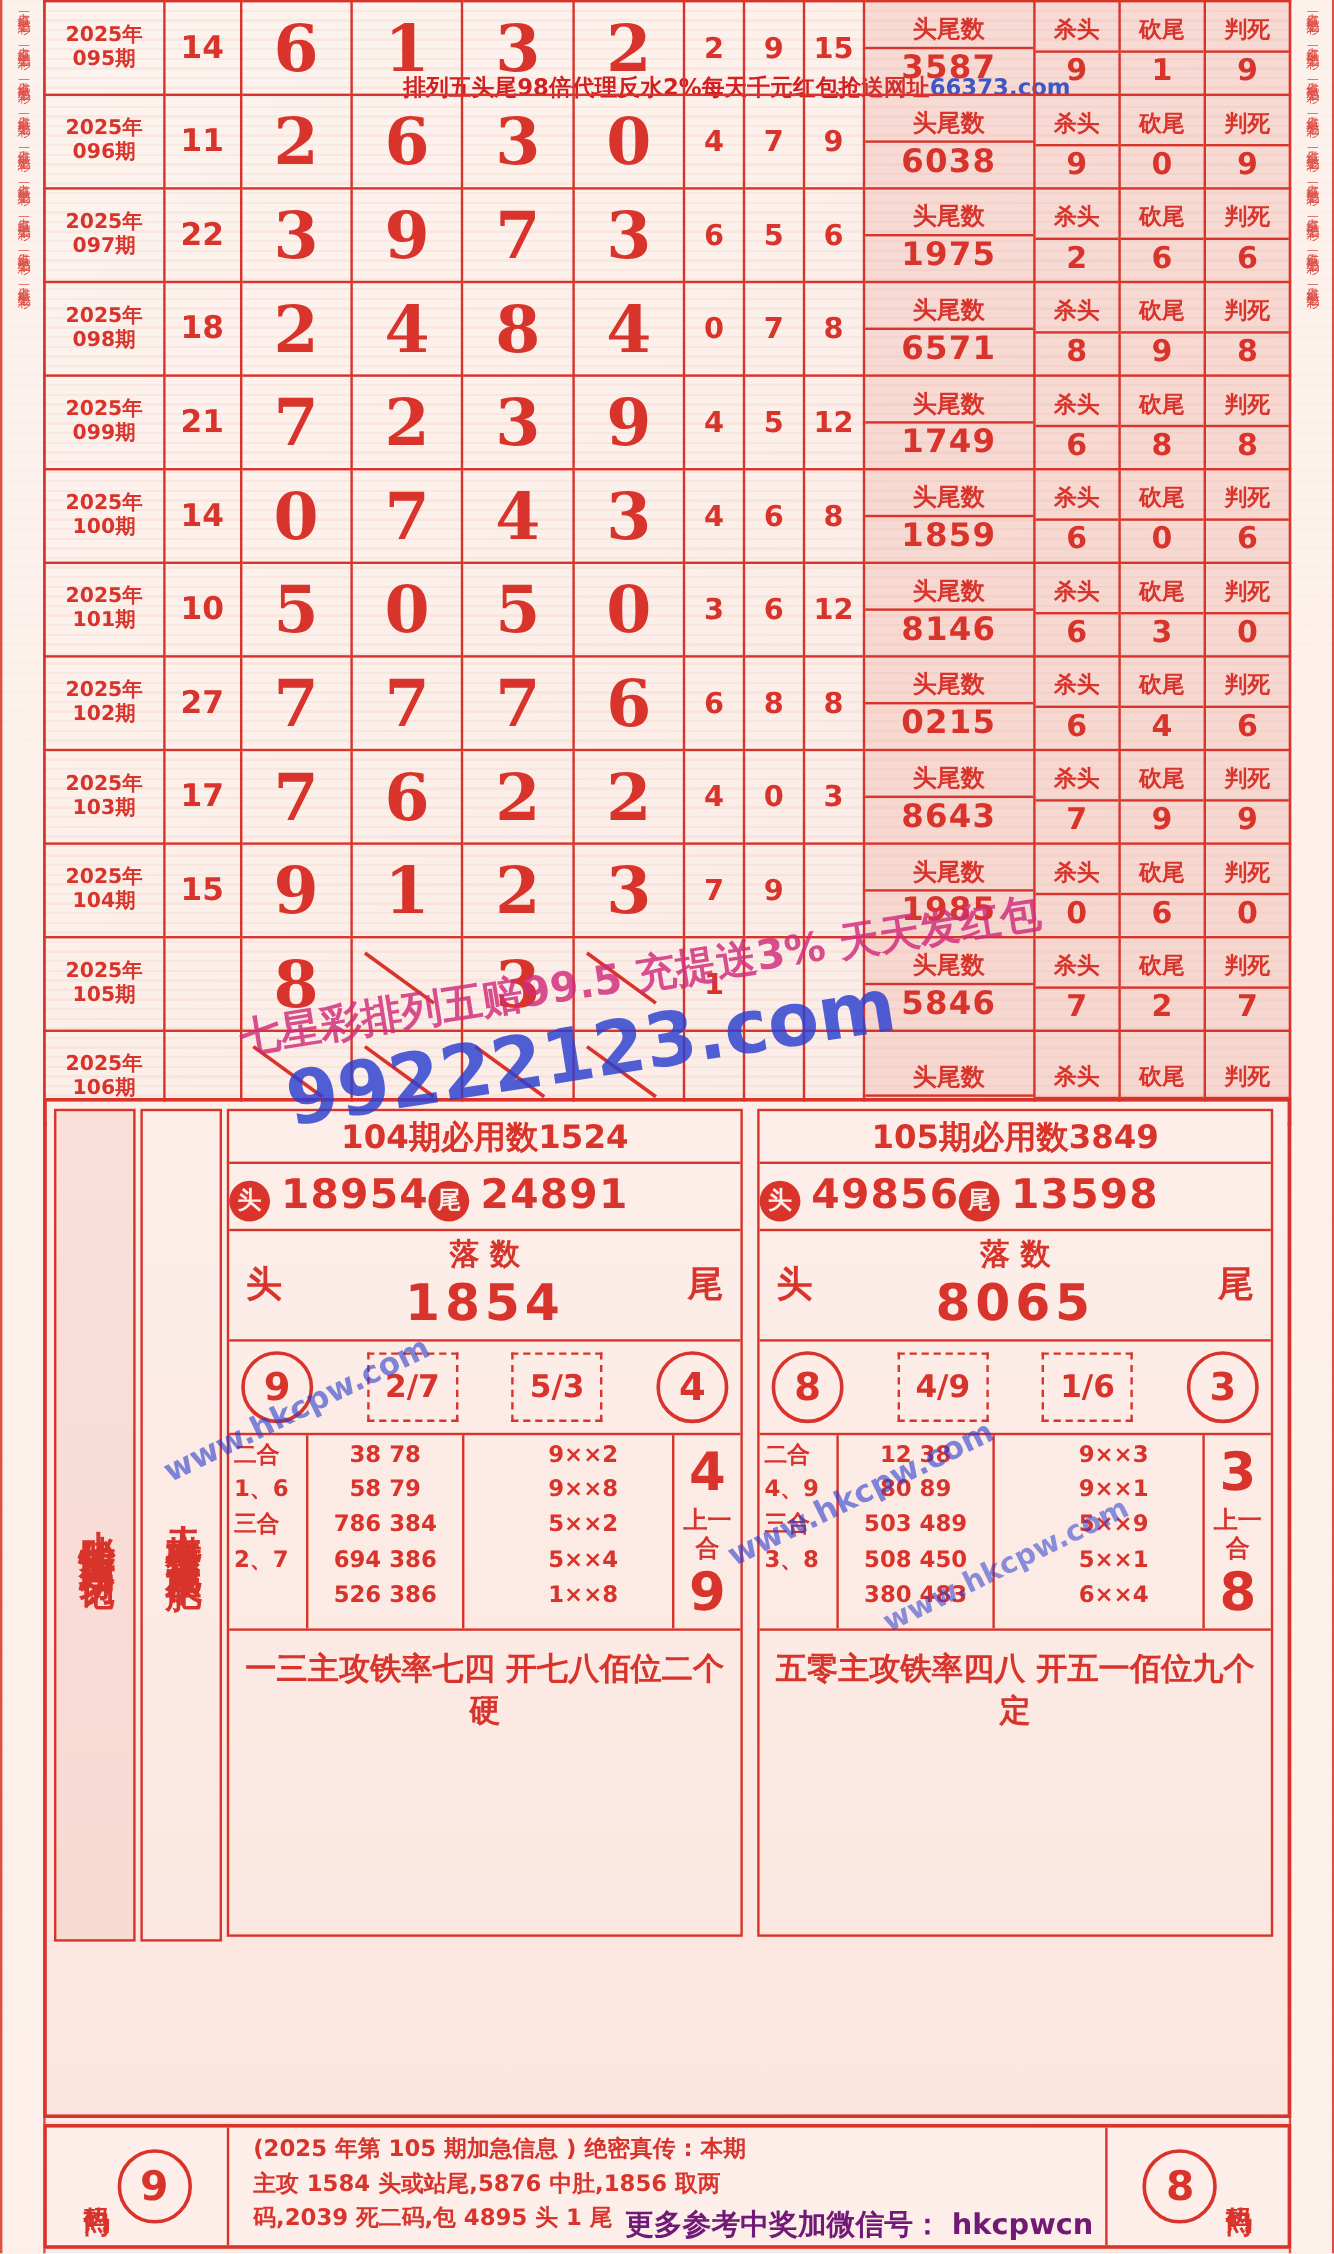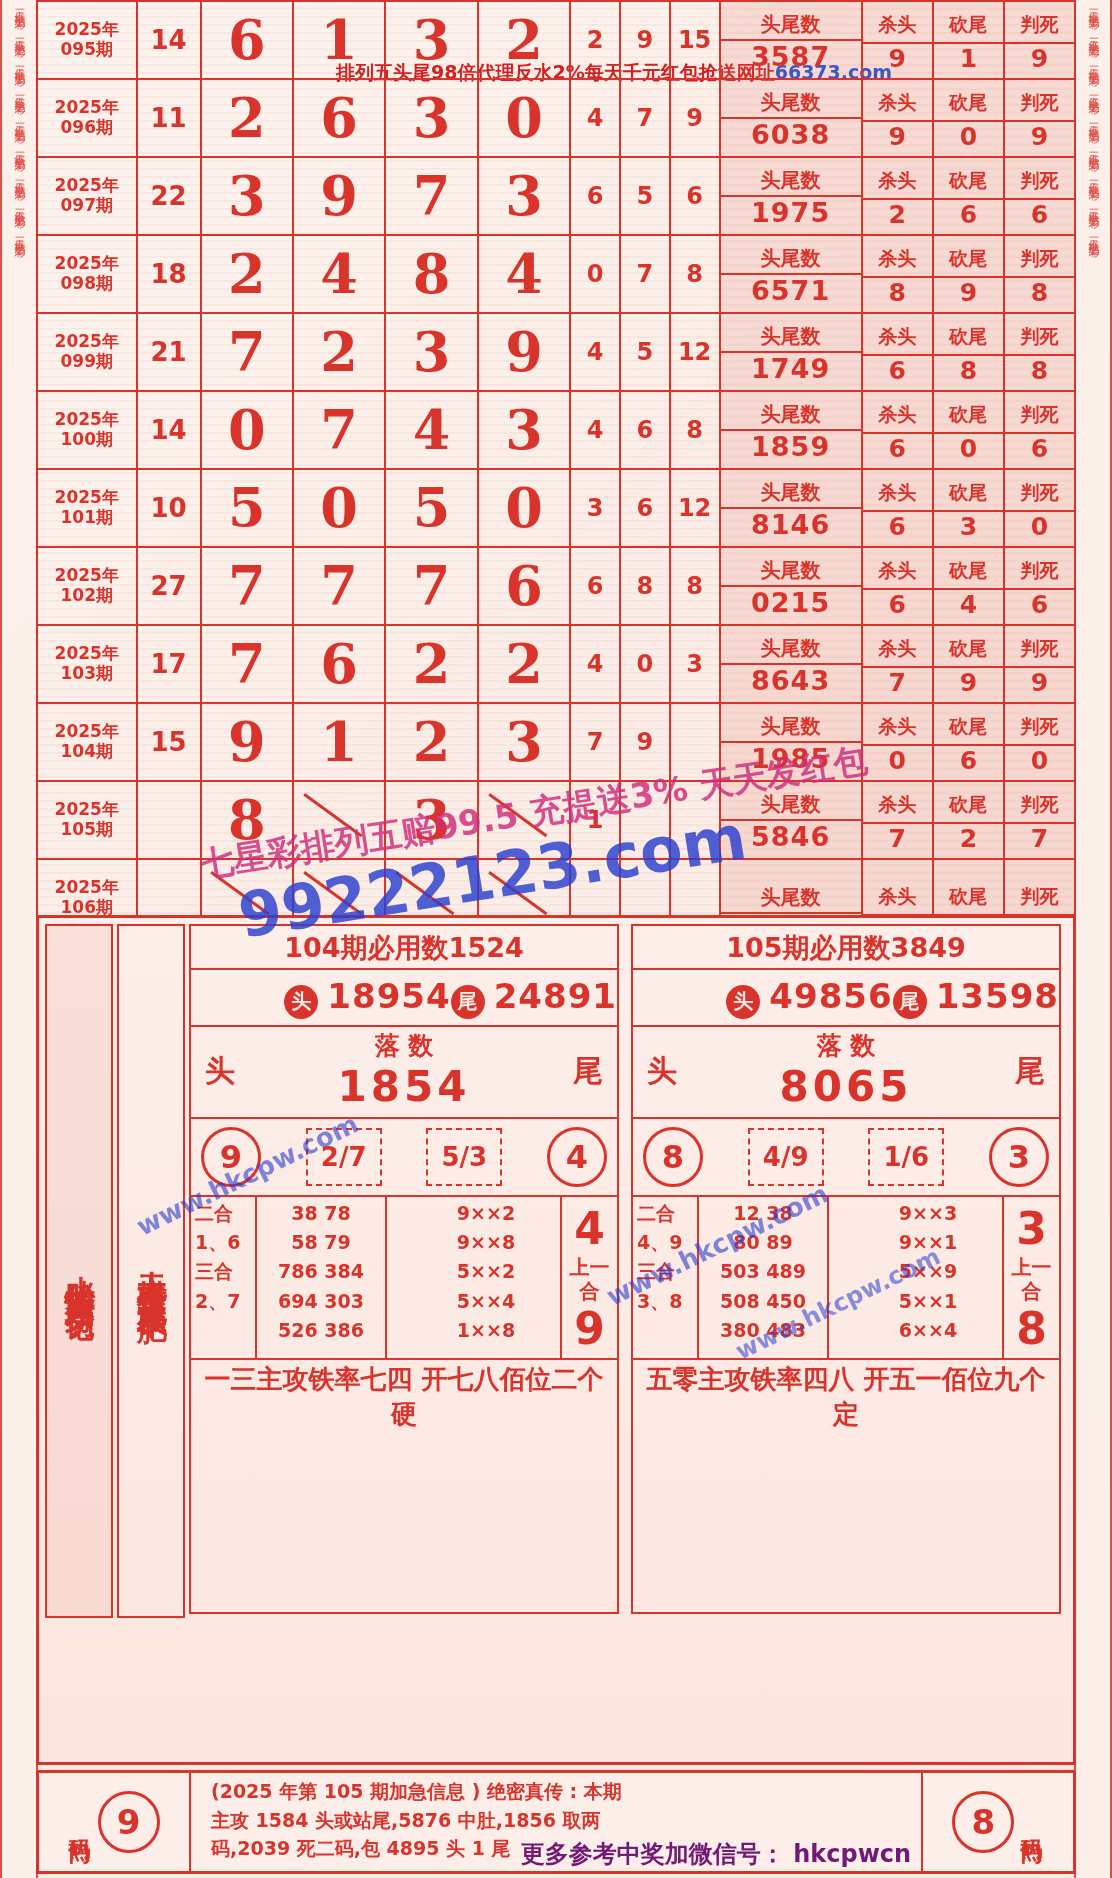--- a/index.html
+++ b/index.html
@@ -110,21 +110,21 @@
     text-align:center;color:#d8342b;
   }
   .panel{position:absolute;top:6px;width:430px;height:690px;border:2px solid #d8342b;box-sizing:border-box;}
   .panel.p1{left:150px;}
   .panel.p2{left:592px;}
   .p-title{
     text-align:center;font-size:27px;font-weight:bold;padding:4px 0 2px;
     border-bottom:2px solid #d8342b;white-space:nowrap;
   }
   .headtail{
-    display:flex;align-items:center;justify-content:flex-end;
+    display:flex;align-items:center;justify-content:flex-start;
     padding:6px 0;border-bottom:2px solid #d8342b;
   }
   .badge{
     display:inline-flex;align-items:center;justify-content:center;
     width:34px;height:34px;border-radius:50%;
     background:#d8342b;color:#fdeee9;font-size:20px;font-weight:bold;
     margin-right:4px;
   }
   .ht-num{font-size:34px;font-weight:bold;letter-spacing:1px;}
   .luo{
@@ -154,21 +154,21 @@
     display:flex;border-bottom:2px solid #d8342b;min-height:160px;
   }
   .g-col{border-right:2px solid #d8342b;padding:2px 4px;font-size:19px;font-weight:bold;line-height:1.55;}
   .g-col:last-child{border-right:none;}
   .g-lbl{width:56px;}
   .g-nums{width:120px;text-align:center;}
   .g-mul{width:140px;text-align:center;padding-left:29px;}
   .g-big{flex:1;text-align:center;font-size:20px;font-weight:bold;line-height:1.2;padding-top:6px;}
   .g-big b{font-size:44px;display:block;}
   .slogan{
-    text-align:center;font-size:26px;font-weight:bold;line-height:1.35;padding:2px 2px;
+    text-align:center;font-size:26px;font-weight:bold;line-height:1.35;padding:15px 2px;
   }
 
   
   .bottombar{
     position:absolute;left:0;top:1770px;width:1040px;height:104px;
     border:3px solid #d8342b;box-sizing:border-box;display:flex;
     background:#fdeee9;
   }
   .hot{
     width:150px;border-right:2px solid #d8342b;
@@ -693,21 +693,21 @@
         <div class="g-col g-lbl">
           <div>二合</div>
           <div>1、6</div>
           <div>三合</div>
           <div>2、7</div>
         </div>
         <div class="g-col g-nums">
           <div>38  78</div>
           <div>58  79</div>
           <div>786  384</div>
-          <div>694  303</div>
+          <div>694  386</div>
           <div>526  386</div>
         </div>
         <div class="g-col g-mul">
           <div>9××2</div>
           <div>9××8</div>
           <div>5××2</div>
           <div>5××4</div>
           <div>1××8</div>
         </div>
         <div class="g-col g-big">

